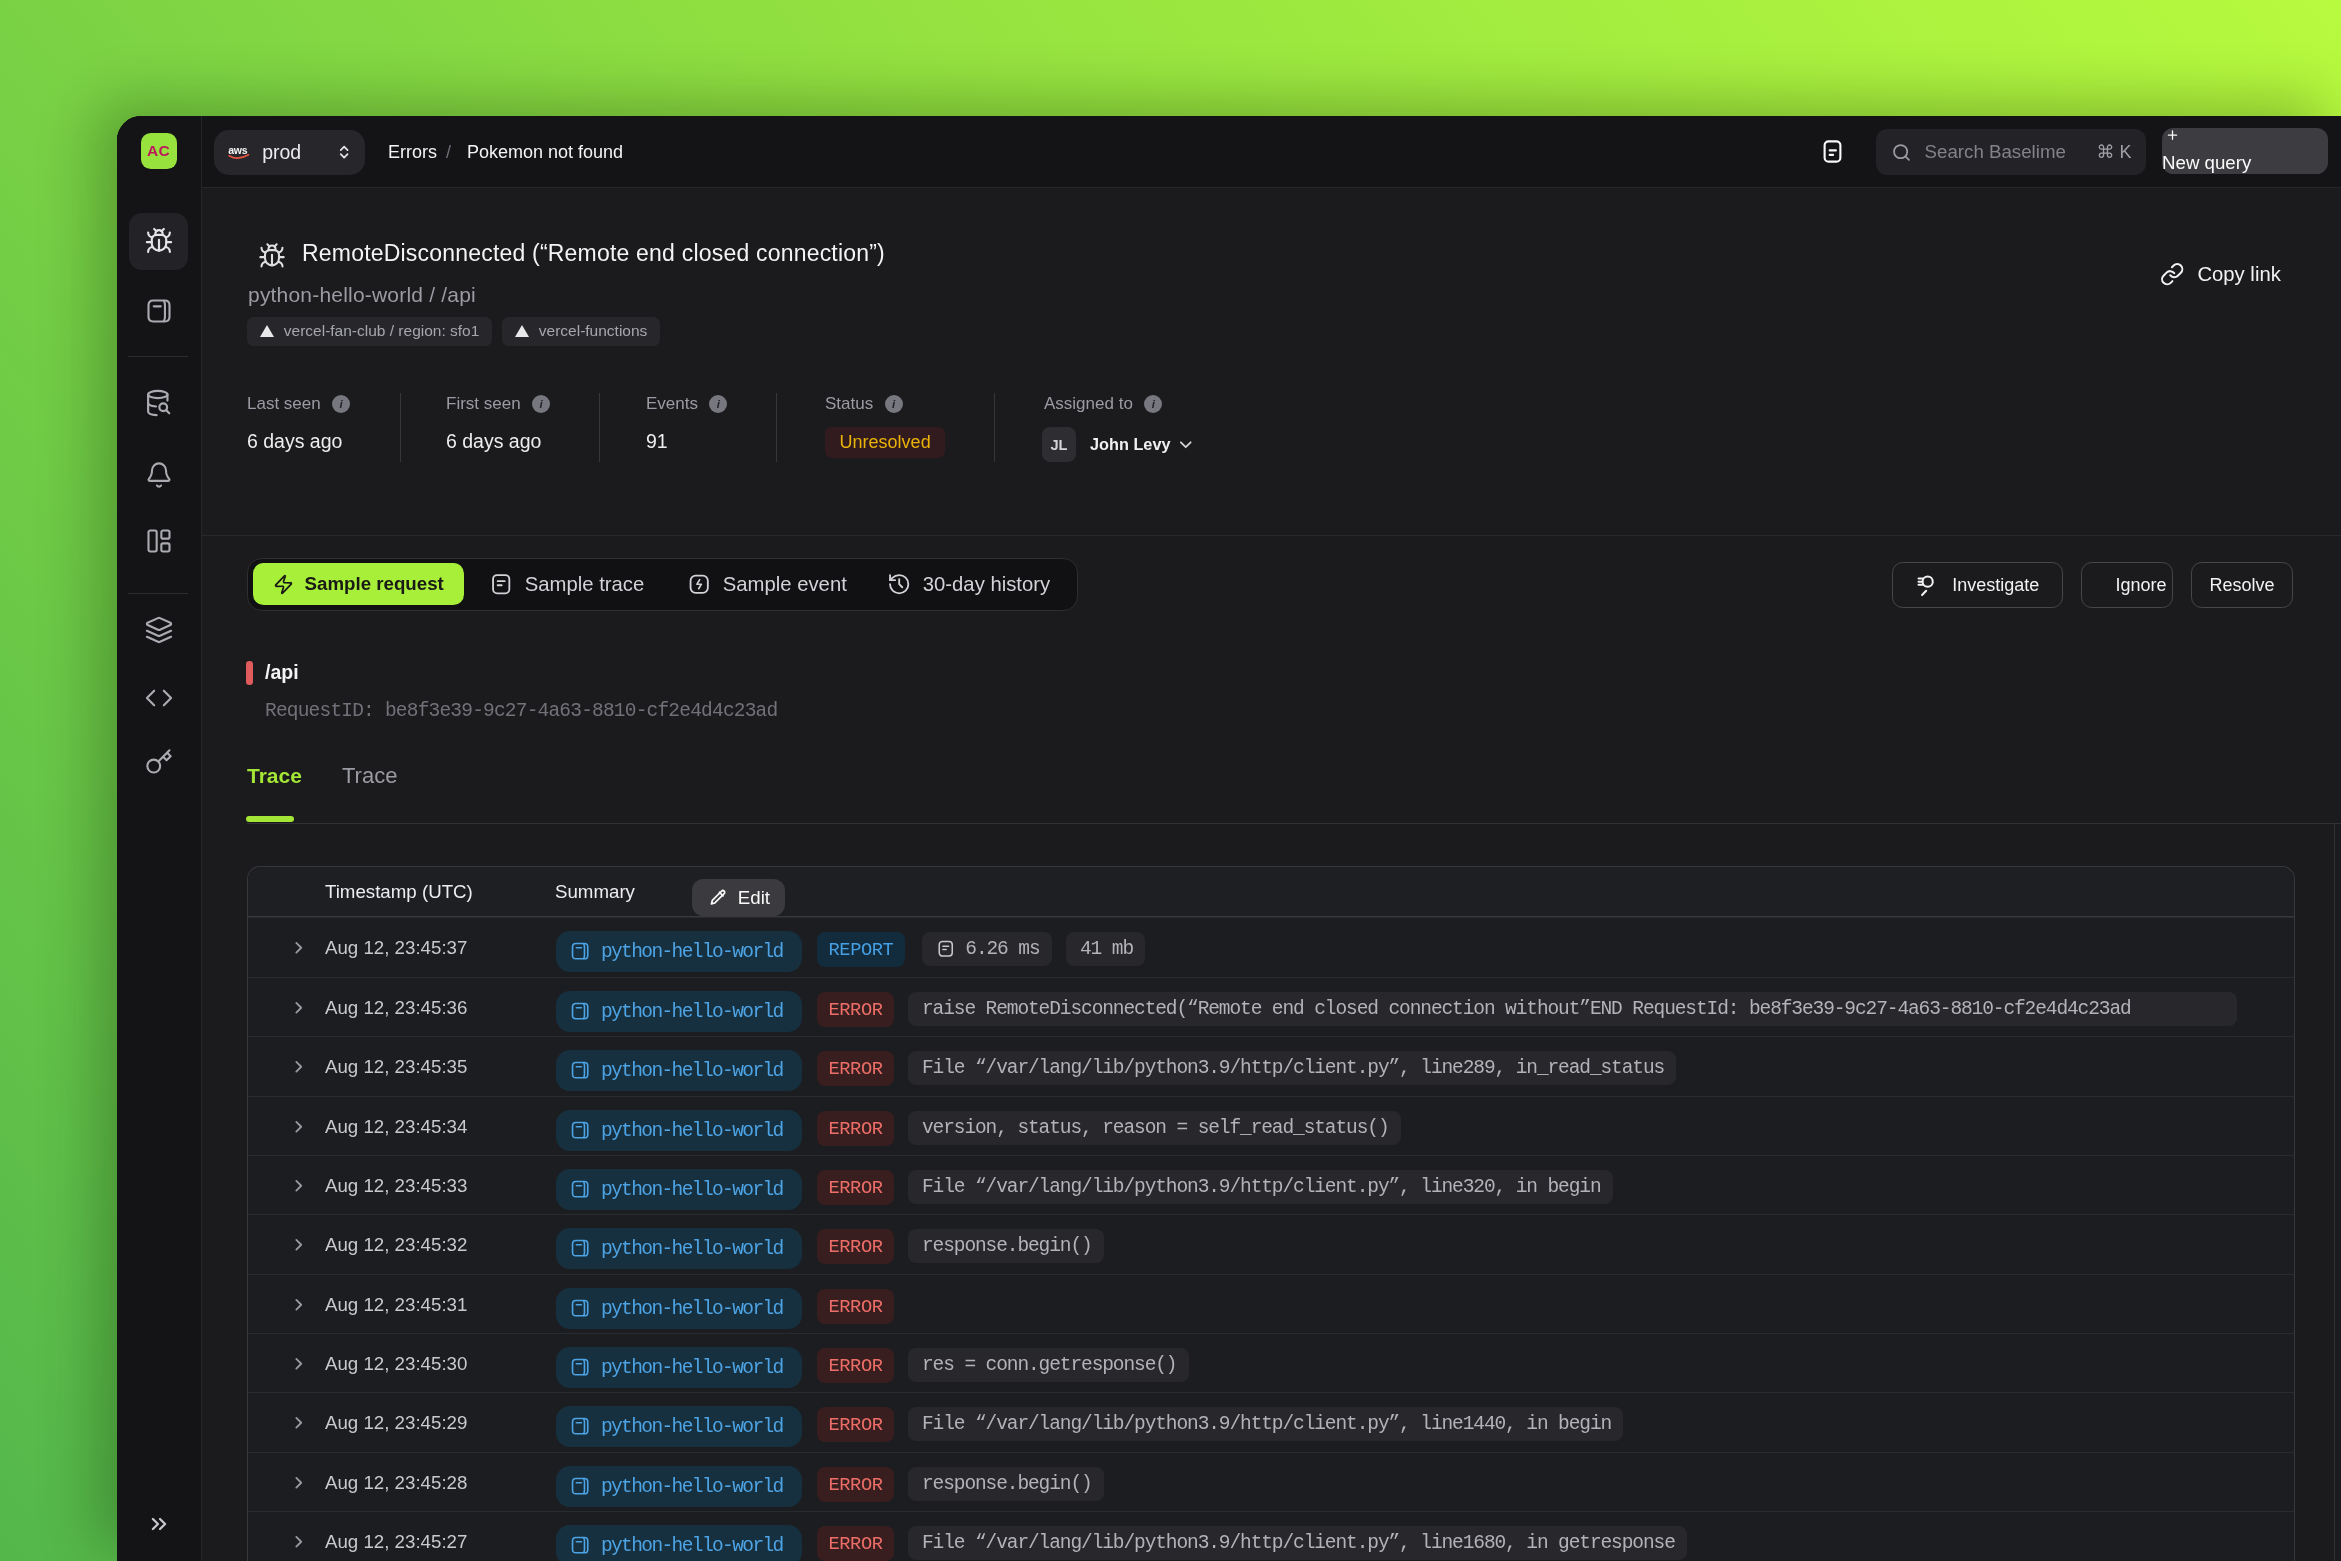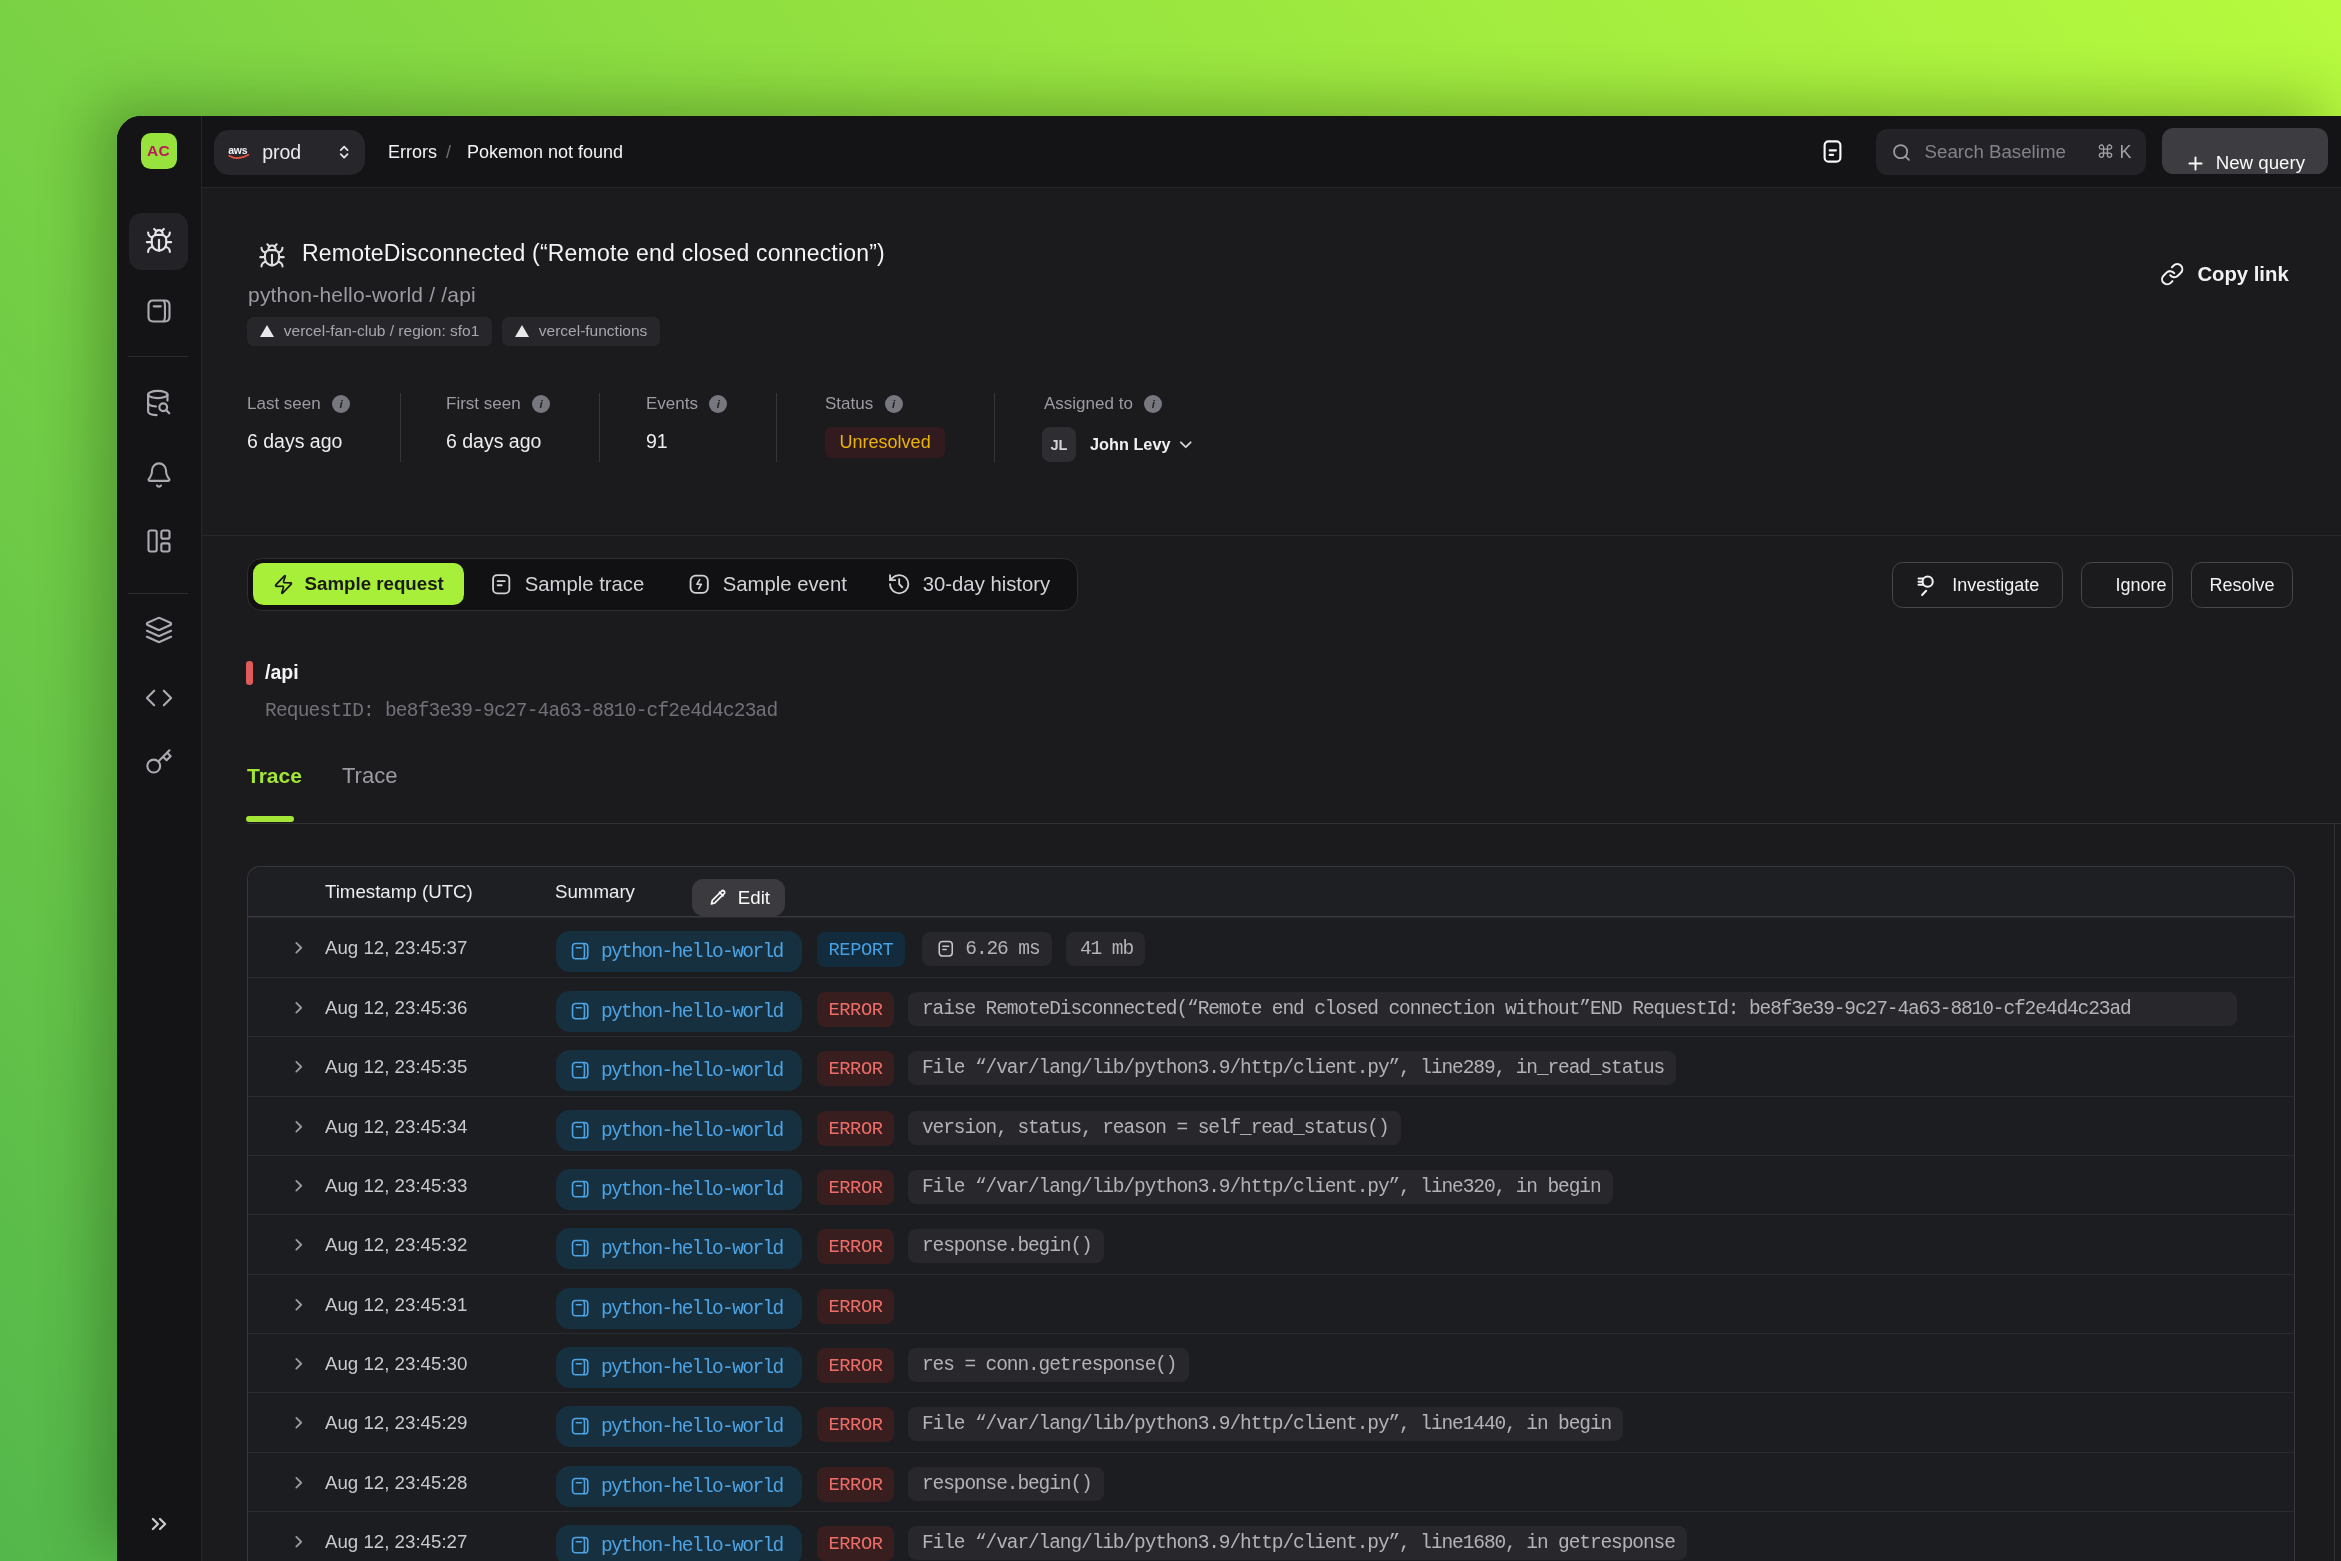--- a/index.html
+++ b/index.html
@@ -20,38 +20,38 @@
   #acbadge { position:absolute; left:23.6px; top:17px; width:36px; height:36px; border-radius:9.8px; background:#98e23d; color:#be185d; font-weight:bold; font-size:15.5px; display:flex; align-items:center; justify-content:center; letter-spacing:0.4px;}
   .navitem { position:absolute; left:50%; transform:translate(-50%,-50%); color:#b6b7bc; }
   .navactive { position:absolute; left:12.2px; top:97px; width:59px; height:57px; background:#232327; border-radius:13px; }
   .sidesep { position:absolute; left:11.4px; width:60px; height:0.8px; background:#2c2c30; }
 
   
   #topbar { position:absolute; left:85px; top:0; right:0; height:72px; background:#141417; border-bottom:0.8px solid #26262a; z-index:4; }
   #envsel { position:absolute; left:12.2px; top:14px; width:151px; height:45px; background:#27272b; border-radius:15px; display:flex; align-items:center; padding:0 13px; }
   .crumb { position:absolute; top:0; height:72px; display:flex; align-items:center; color:#f4f4f5; font-size:18px; }
   #searchbox { position:absolute; right:196px; top:13px; width:270px; height:46px; background:#232327; border-radius:11.4px; display:flex; align-items:center; padding:0 14.6px; color:#82828b; font-size:18.7px; }
-  #newquery { position:absolute; right:14px; top:12.2px; width:166px; height:46px; background:#3c3c41; border-radius:11.4px; display:flex; align-items:flex-end; justify-content:center; color:#fafafa; font-size:18.7px; gap:9.8px; }
+  #newquery { position:absolute; right:14px; top:12.2px; width:166px; height:46px; background:#3c3c41; border-radius:11.4px; display:flex; align-items:flex-start; justify-content:center; color:#fafafa; font-size:18.7px; gap:9.8px;flex-direction:column; }
 
   
   #main { position:absolute; left:0; top:0; right:0; bottom:0; background:#1b1b1e; z-index:1; }
   #head { position:absolute; left:0; top:0; right:0; height:420px; border-bottom:0.8px solid #28282c; }
   #title { position:absolute; left:185px; top:124px; color:#f4f4f5; font-size:23px; font-weight:500; letter-spacing:0.2px; }
   #subtitle { position:absolute; left:131px; top:167px; color:#9b9ba3; font-size:21px; letter-spacing:0.2px; }
   .tag { position:absolute; top:201px; height:28.5px; background:#27272b; border-radius:6.5px; display:flex; align-items:center; color:#a6a6ae; font-size:15.5px; padding:0 13px; gap:9.8px; }
   .tag .tri { width:0; height:0; border-left:7.3px solid transparent; border-right:7.3px solid transparent; border-bottom:12.2px solid #e8e8ea; }
 
   .statlabel { position:absolute; top:277px; color:#9b9ba3; font-size:17px; display:flex; align-items:center; gap:11.4px; height:21px;}
   .statvalue { position:absolute; top:312px; color:#ededf0; font-size:19.5px; font-weight:500; height:26px; display:flex; align-items:center;}
   .info { width:18px; height:18px; border-radius:50%; background:#77787f; color:#232327; font-size:11.4px; font-weight:bold; display:inline-flex; align-items:center; justify-content:center; font-style:italic;}
   .statsep { position:absolute; top:277px; width:0.8px; height:69px; background:#35353a; }
   #unresolved { position:absolute; left:708px; top:311px; height:31px; background:#321b1e; color:#eab308; border-radius:6.5px; font-size:18px; display:flex; align-items:center; padding:0 14.6px; }
   #jl { position:absolute; left:925px; top:311px; width:34px; height:35px; background:#2d2d32; border-radius:8.1px; color:#d3d3d8; font-weight:bold; font-size:14.6px; display:flex; align-items:center; justify-content:center; }
   #jname { position:absolute; left:973px; top:311px; height:35px; display:flex; align-items:center; color:#f0f0f2; font-size:16.3px; font-weight:700; }
-  #copylink { position:absolute; left:2043px; top:146px; display:flex; align-items:center; gap:13px; color:#f2f2f4; font-size:20.3px;font-weight:bold; }
+  #copylink { position:absolute; left:2043px; top:146px; display:flex; align-items:center; gap:13px; color:#f2f2f4; font-size:20.3px; }
 
   
   #samplebar { position:absolute; left:130px; top:442px; width:831px; height:53px; background:#111114; border:0.8px solid #2e2e33; border-radius:14.6px; }
   #samplegreen { position:absolute; left:4.9px; top:4.1px; width:211px; height:42px; background:#a8ef39; border-radius:10.6px; display:flex; align-items:center; justify-content:center; gap:10.6px; color:#191a15; font-size:18.7px; font-weight:600; }
   .samplebtn { position:absolute; top:0; height:51px; display:flex; align-items:center; gap:11.4px; color:#d2d2d7; font-size:20.3px; }
   .actbtn { position:absolute; top:446px; height:46px; border:0.8px solid #46464c; border-radius:10.6px; display:flex; align-items:center; justify-content:center; color:#f2f2f4; font-size:18px; font-weight:500; }
 
   
   #redbar { position:absolute; left:129px; top:545px; width:6.5px; height:24.4px; background:#e05c5c; border-radius:3.3px; }
   #apitxt { position:absolute; left:148px; top:545px; color:#f4f4f5; font-size:19.5px; font-weight:600; }

